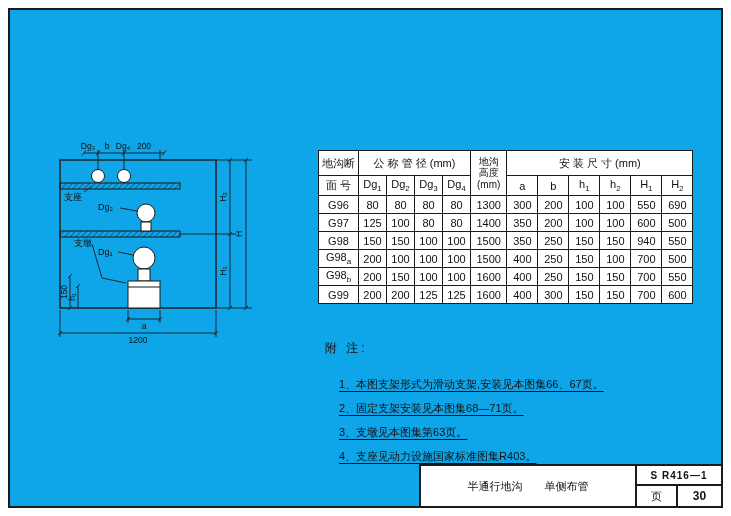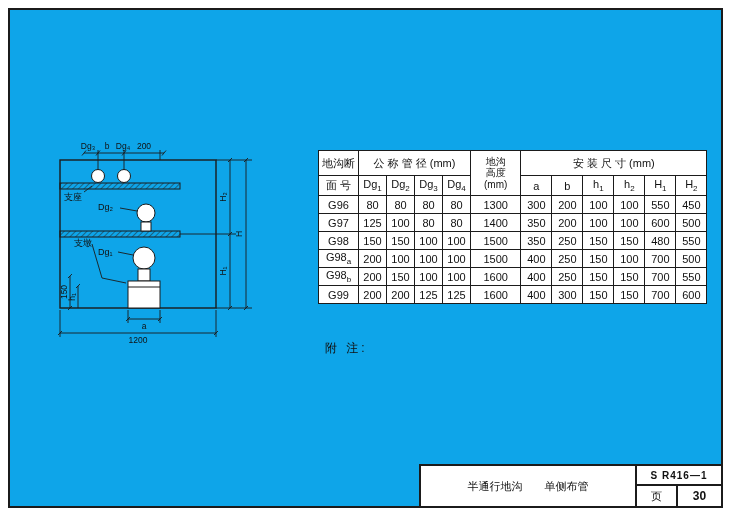--- a/index.html
+++ b/index.html
@@ -16,21 +16,21 @@
   .diagram text{font-family:"Liberation Sans", sans-serif;fill:#111;stroke:none;}
   
   .table-wrap{position:absolute;left:308px;top:140px;}
   table{border-collapse:collapse;background:#fff;}
   td,th{
     border:1px solid #1b1b1b;text-align:center;vertical-align:middle;
     font-size:11px;font-weight:normal;padding:0 2px;height:17px;white-space:nowrap;
   }
   tr.h1 td{height:24px;}
   tr.h2 td{height:19px;margin-top:44px;}
-  td.vhead{font-size:10px;line-height:1.15;padding:1px 13px;}
+  td.vhead{font-size:10px;line-height:1.15;padding:1px 6px;}
   sub{font-size:8px;}
   
   .notes{position:absolute;left:315px;top:330px;width:300px;}
   .notes-title{font-size:12px;margin-bottom:20px;letter-spacing:3px;}
   .note-line{
     font-size:11px;margin:9px 0 9px 14px;
     text-decoration:underline;text-underline-offset:3px;text-decoration-thickness:1px;
     white-space:nowrap;
   }
   
@@ -198,21 +198,21 @@
             <td>80</td>
             <td>80</td>
             <td>80</td>
             <td>80</td>
             <td>1300</td>
             <td>300</td>
             <td>200</td>
             <td>100</td>
             <td>100</td>
             <td>550</td>
-            <td>450</td>
+            <td>690</td>
           </tr>
           <tr>
             <td>G97</td>
             <td>125</td>
             <td>100</td>
             <td>80</td>
             <td>80</td>
             <td>1400</td>
             <td>350</td>
             <td>200</td>
@@ -225,21 +225,21 @@
             <td>G98</td>
             <td>150</td>
             <td>150</td>
             <td>100</td>
             <td>100</td>
             <td>1500</td>
             <td>350</td>
             <td>250</td>
             <td>150</td>
             <td>150</td>
-            <td>480</td>
+            <td>940</td>
             <td>550</td>
           </tr>
           <tr>
             <td>G98<sub>a</sub></td>
             <td>200</td>
             <td>100</td>
             <td>100</td>
             <td>100</td>
             <td>1500</td>
             <td>400</td>
@@ -276,20 +276,26 @@
             <td>150</td>
             <td>700</td>
             <td>600</td>
           </tr>
         </tbody>
     </table>
   </div>
 
   <div class="notes">
     <div class="notes-title">附 注:</div>
+    <div id="notes-list">
+        <div class="note-line">1、本图支架形式为滑动支架,安装见本图集66、67页。</div>
+        <div class="note-line">2、固定支架安装见本图集68—71页。</div>
+        <div class="note-line">3、支墩见本图集第63页。</div>
+        <div class="note-line">4、支座见动力设施国家标准图集R403。</div>
+      </div>
   </div>
 
   <div class="tblock">
     <div class="tb-left">
       <div>半通行地沟　　单侧布管</div>
     </div>
     <div class="tb-right">
       <div class="tb-no">S R416—1</div>
       <div class="tb-page">
         <div class="tb-page-label">页</div>

